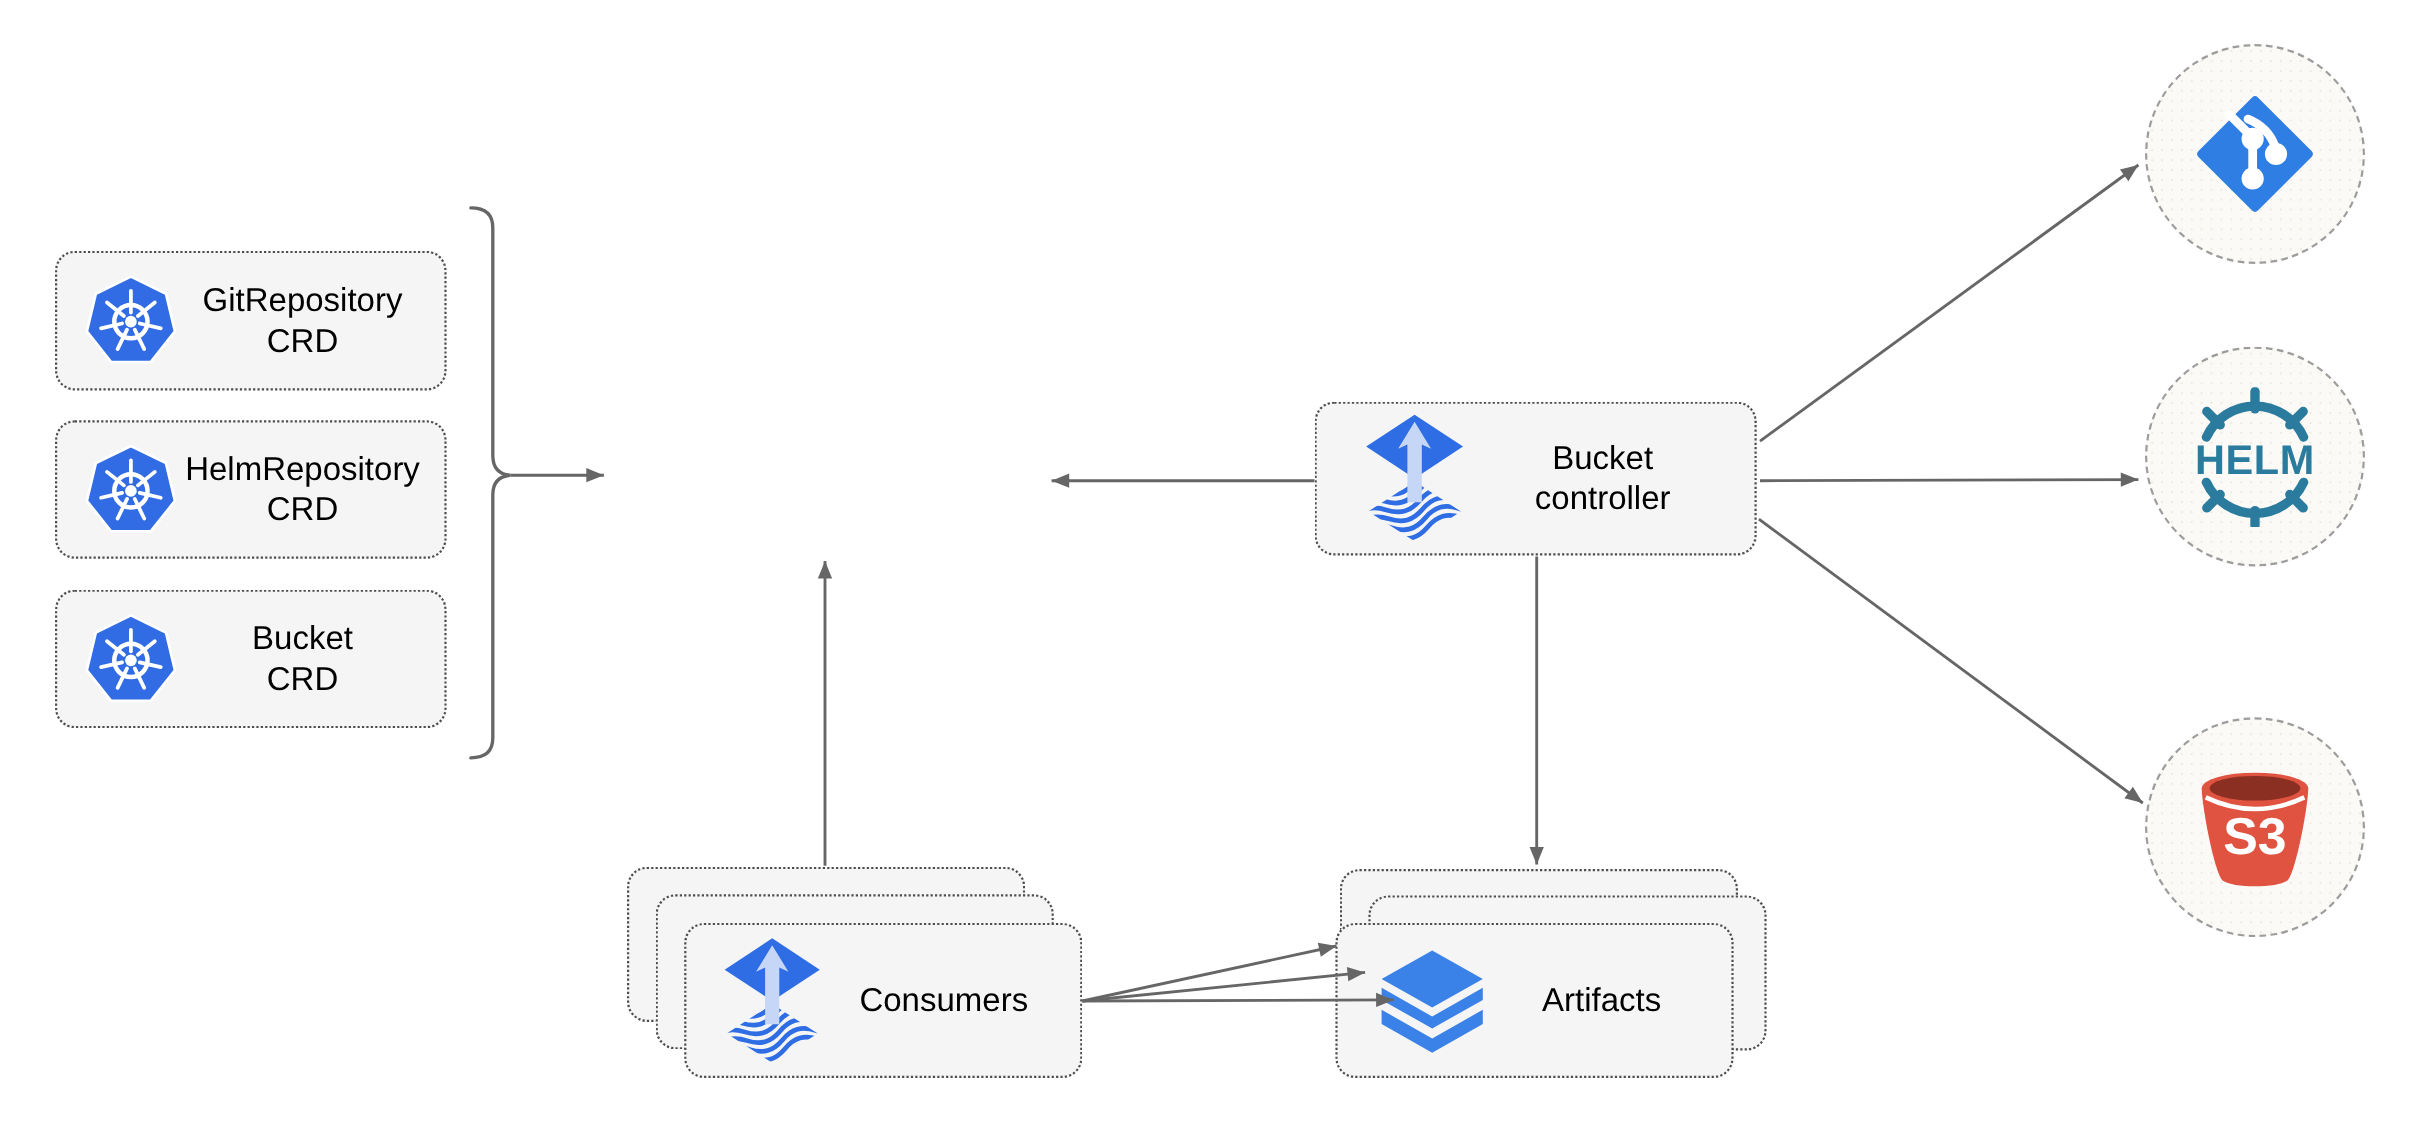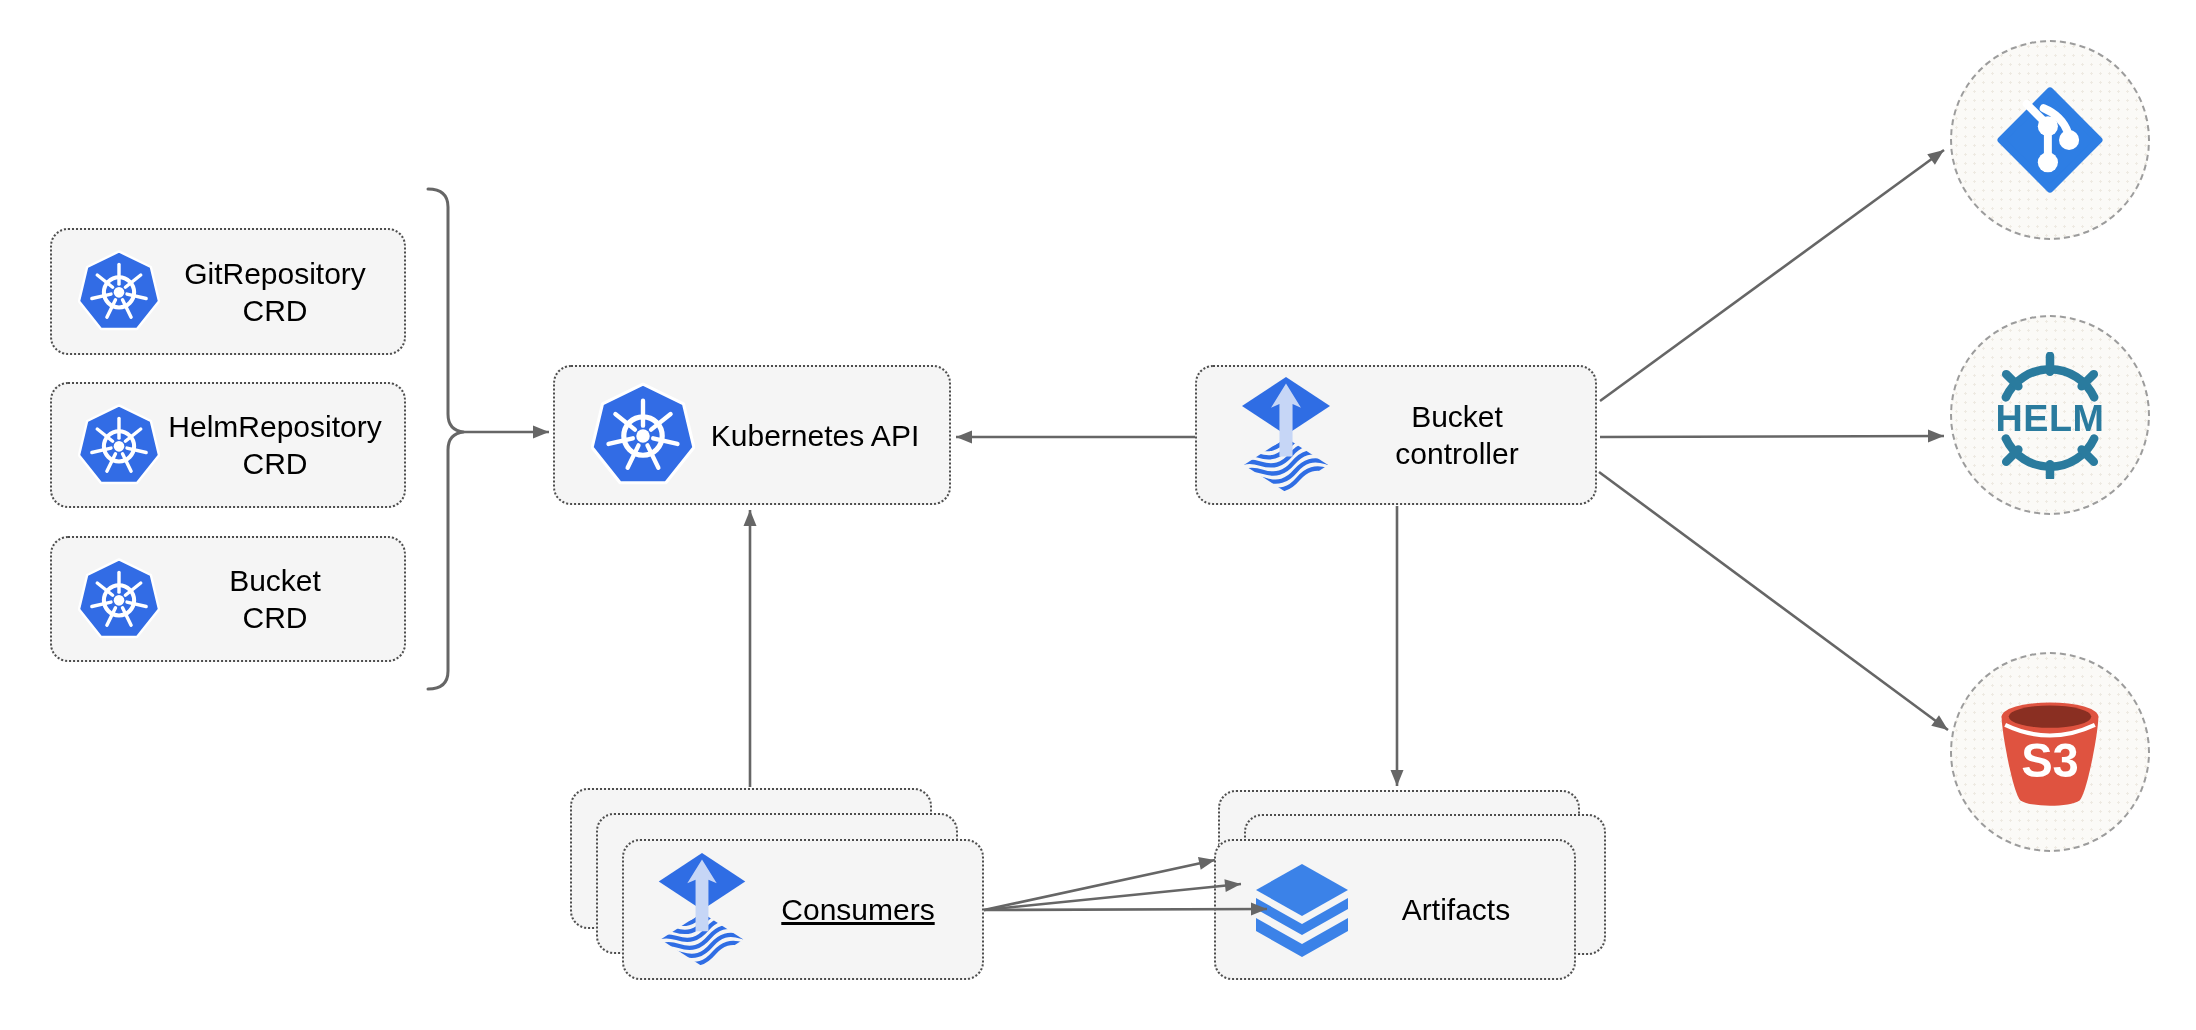--- a/index.html
+++ b/index.html
@@ -22,21 +22,21 @@
   .crd-2 { left:50px;  top:382px; width:356px; height:126px; }
   .crd-3 { left:50px;  top:536px; width:356px; height:126px; }
 
   
   .k8s-api   { left:553px;  top:365px; width:398px; height:140px; }
   .src-ctrl  { left:1195px; top:365px; width:402px; height:140px; }
 
   
   .cons-back  { left:570px;  top:788px; width:362px; height:141px; }
   .cons-mid   { left:596px;  top:813px; width:362px; height:141px; }
-  .cons-front { left:622px;  top:839px; width:362px; height:141px;text-decoration:underline; }
+  .cons-front { left:622px;  top:839px; width:362px; height:141px; }
   .art-back   { left:1218px; top:790px; width:362px; height:141px; }
   .art-mid    { left:1244px; top:814px; width:362px; height:141px; }
   .art-front  { left:1214px; top:839px; width:362px; height:141px;align-items:center; }
 
   
   .circle {
     position:absolute; width:200px; height:200px; border-radius:50%;
     border:2.5px dashed #9c9c9c; background-color:#fbfaf7;
     background-image:radial-gradient(rgba(205,195,175,0.28) 1.2px, transparent 1.3px);
     background-size:9px 9px;
@@ -125,26 +125,20 @@
 CRD</div>
   </div>
   <div class="node crd-3">
     <svg class="icon" width="82" height="85" style="margin-left:26px">
         <use href="#sym-kubernetes"></use>
       </svg>
     <div class="node-label">Bucket
 CRD</div>
   </div>
 
-  <div class="node k8s-api">
-    <svg class="icon" width="104" height="108" style="margin-left:36px">
-        <use href="#sym-kubernetes"></use>
-      </svg>
-    <div class="node-label">Kubernetes API</div>
-  </div>
 
   <div class="node src-ctrl">
     <svg class="icon" width="94" height="118" style="margin-left:42px">
         <use href="#sym-flux"></use>
       </svg>
     <div class="node-label">Bucket
 controller</div>
   </div>
 
   <div class="node cons-back"></div>

